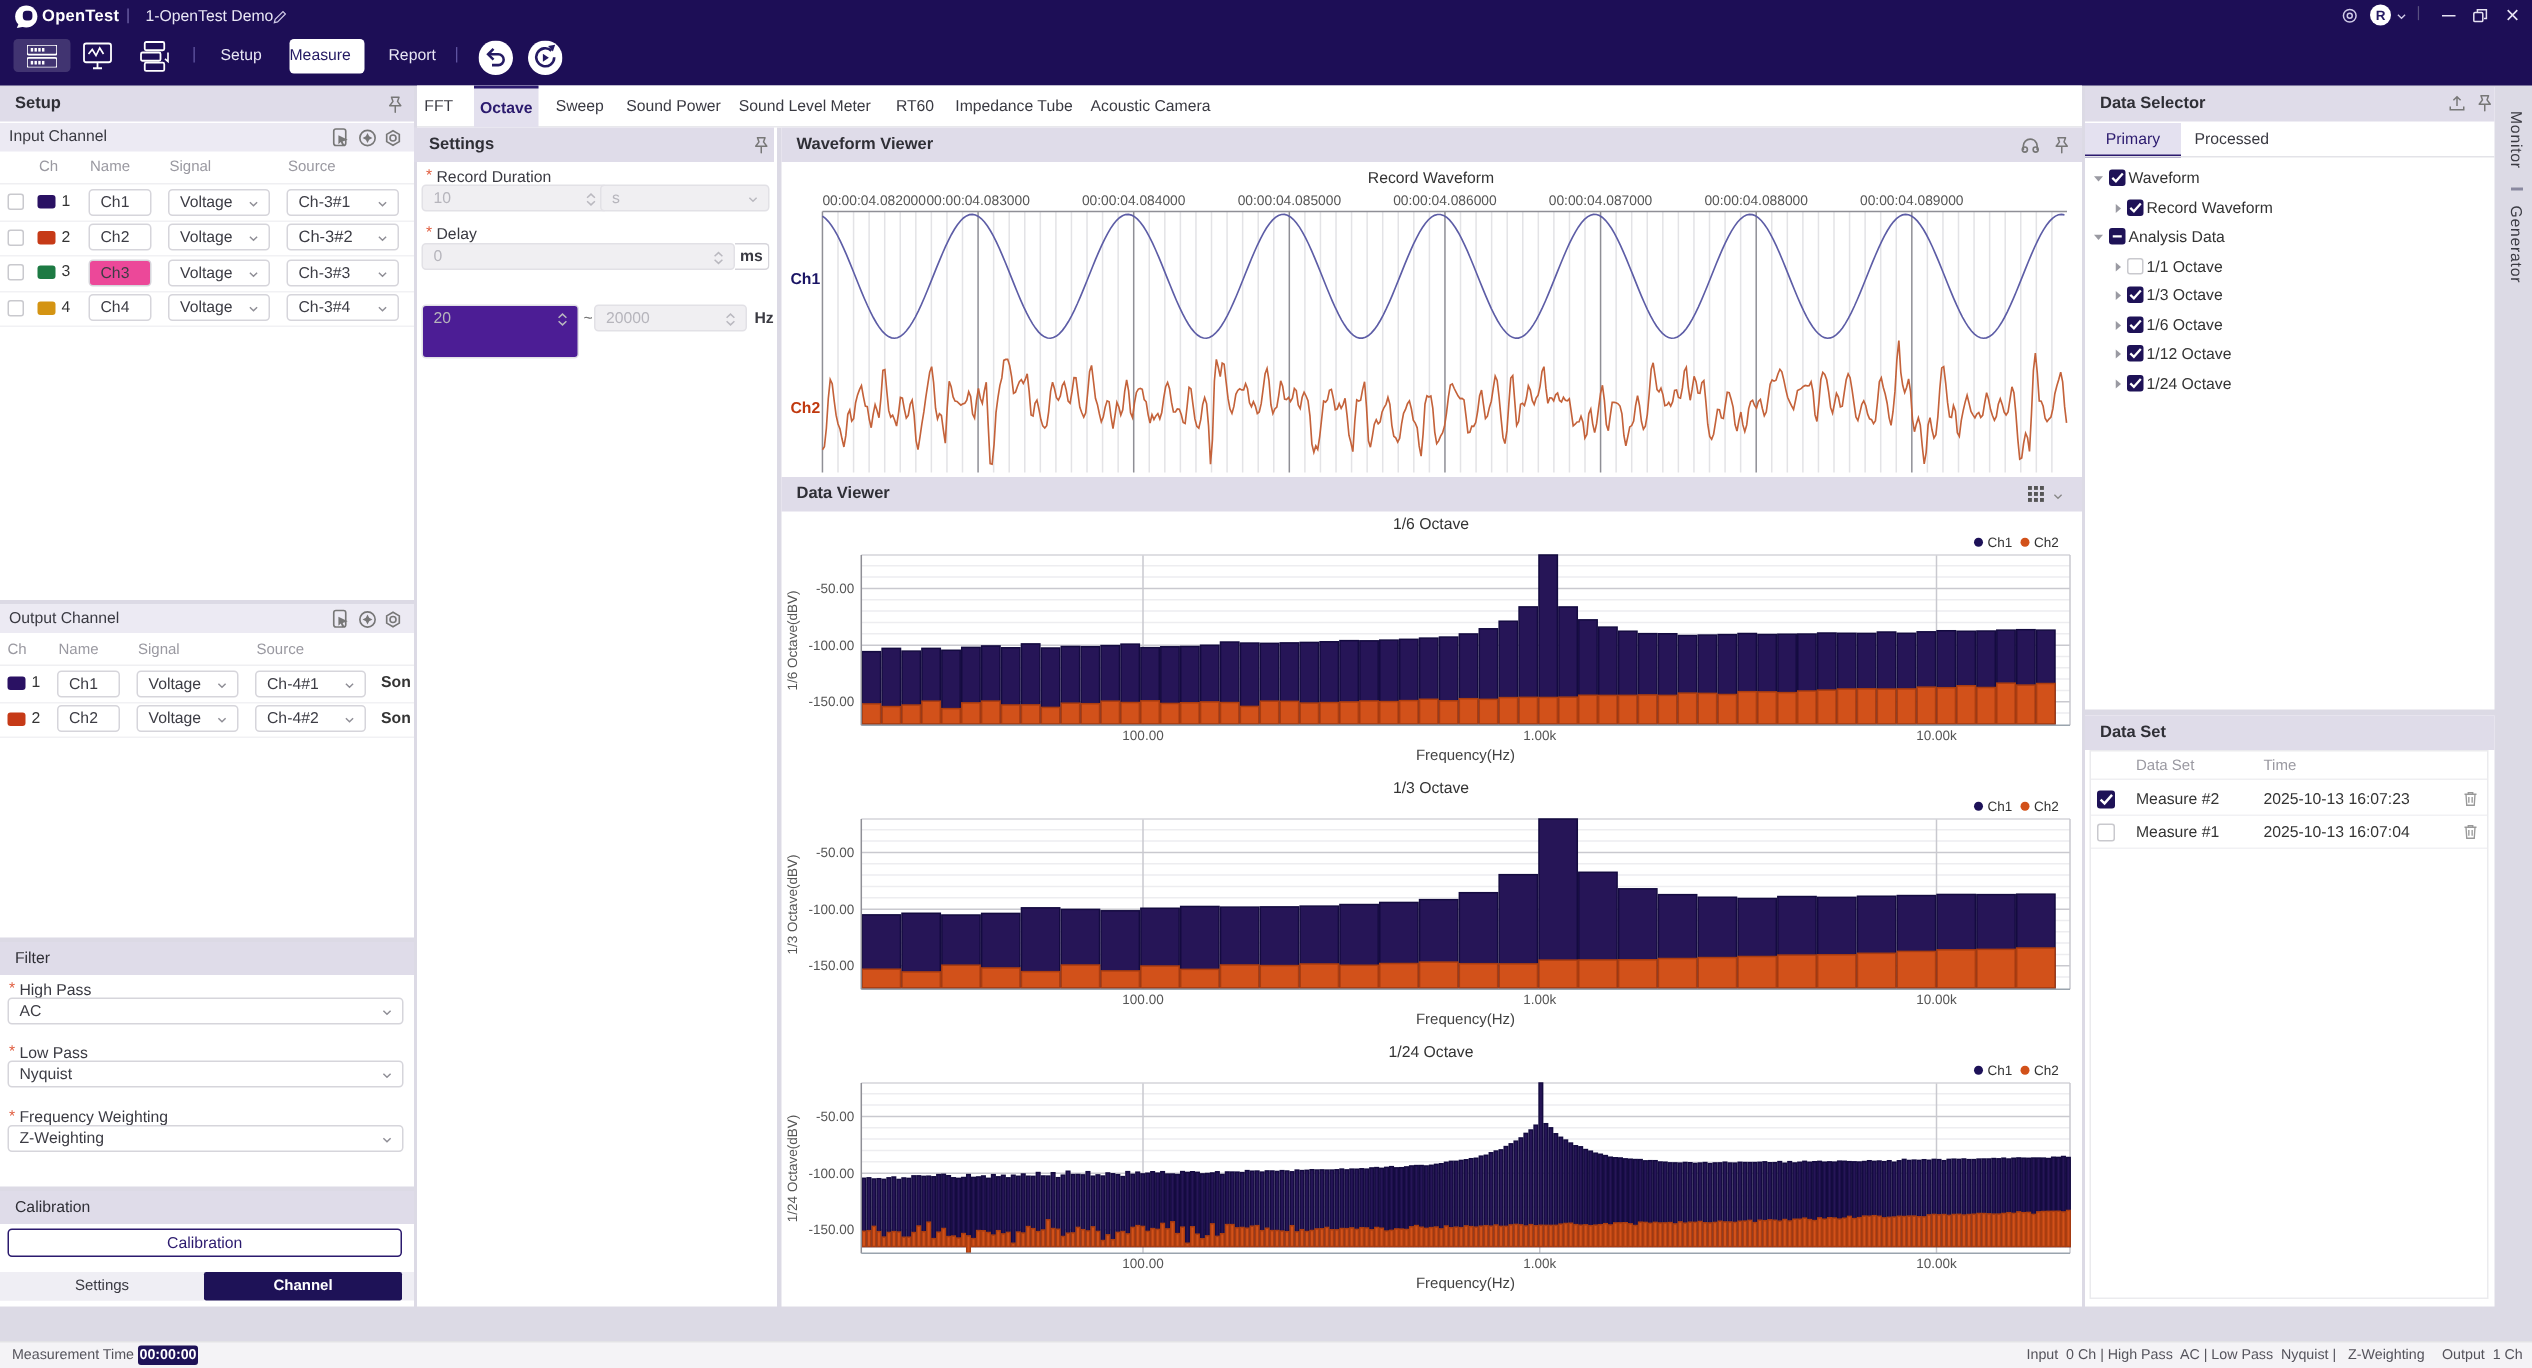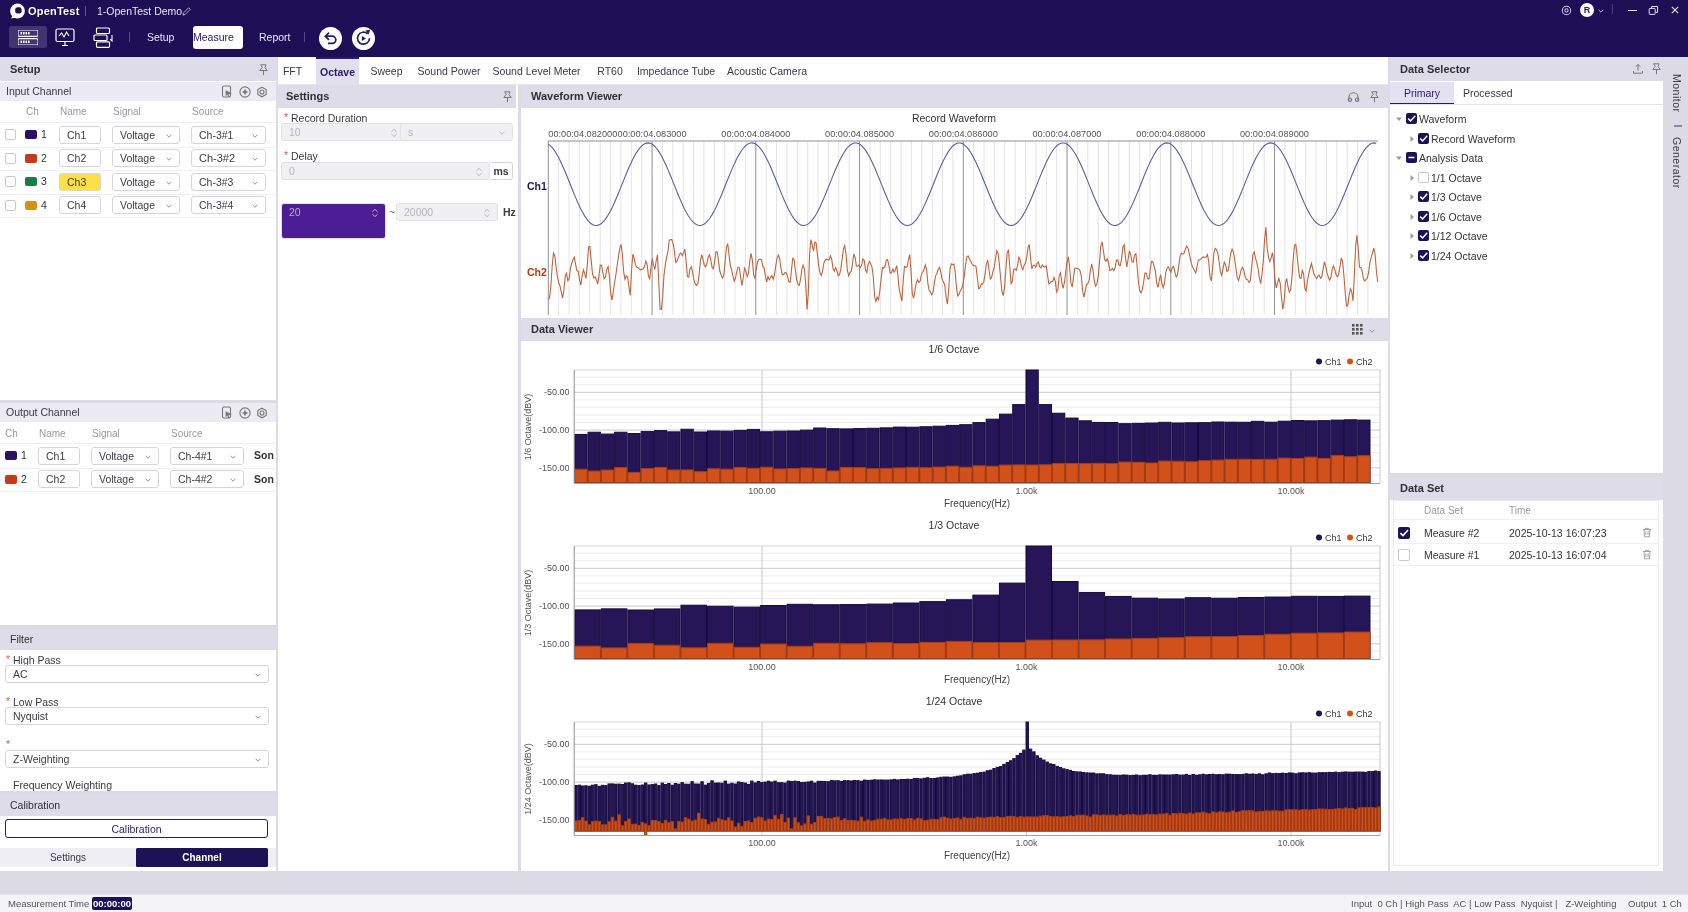--- a/index.html
+++ b/index.html
@@ -119,21 +119,21 @@
 <div style="position:absolute;left:112px;top:149.0px;width:68px;height:18px;background:#fff;border:1px solid #d6d5db;border-radius:3px;font-size:10.5px;color:#3c3c44;line-height:17px;padding-left:7px;box-sizing:border-box">Voltage<svg style="position:absolute;right:6px;top:5px" width="8" height="8" viewBox="0 0 10 10">
       <path d="M2 3.5l3 3 3-3" stroke="#8f8e96" fill="none" stroke-width="1.2"></path>
     </svg></div>
 <div style="position:absolute;left:191px;top:149.0px;width:75px;height:18px;background:#fff;border:1px solid #d6d5db;border-radius:3px;font-size:11px;color:#3c3c44;line-height:17px;padding-left:7px;box-sizing:border-box">Ch-3#2<svg style="position:absolute;right:6px;top:5px" width="8" height="8" viewBox="0 0 10 10">
       <path d="M2 3.5l3 3 3-3" stroke="#8f8e96" fill="none" stroke-width="1.2"></path>
     </svg></div>
 <div class="abs" style="left:0;top:170.0px;width:276px;height:1px;background:#f1f1f4"></div>
 <div style="position:absolute;left:5px;top:176.0px;width:11px;height:11px;border:1px solid #c9c9ce;border-radius:2px;background:#fff"></div>
 <div class="abs" style="left:25px;top:177.0px;width:12px;height:9px;border-radius:2px;background:#1d7a43"></div>
 <div style="position:absolute;left:41px;top:175.0px;font-size:10.5px;color:#333;white-space:nowrap;">3</div>
-<div style="position:absolute;left:59px;top:172.5px;width:42px;height:18px;background:#fde047;border:1px solid #d6d5db;border-radius:3px;font-size:10.5px;color:#3c3c44;line-height:17px;padding-left:7px;box-sizing:border-box">Ch3</div>
+<div style="position:absolute;left:59px;top:172.5px;width:42px;height:18px;background:#ec4899;border:1px solid #d6d5db;border-radius:3px;font-size:10.5px;color:#3c3c44;line-height:17px;padding-left:7px;box-sizing:border-box">Ch3</div>
 <div style="position:absolute;left:112px;top:172.5px;width:68px;height:18px;background:#fff;border:1px solid #d6d5db;border-radius:3px;font-size:10.5px;color:#3c3c44;line-height:17px;padding-left:7px;box-sizing:border-box">Voltage<svg style="position:absolute;right:6px;top:5px" width="8" height="8" viewBox="0 0 10 10">
       <path d="M2 3.5l3 3 3-3" stroke="#8f8e96" fill="none" stroke-width="1.2"></path>
     </svg></div>
 <div style="position:absolute;left:191px;top:172.5px;width:75px;height:18px;background:#fff;border:1px solid #d6d5db;border-radius:3px;font-size:10.5px;color:#3c3c44;line-height:17px;padding-left:7px;box-sizing:border-box">Ch-3#3<svg style="position:absolute;right:6px;top:5px" width="8" height="8" viewBox="0 0 10 10">
       <path d="M2 3.5l3 3 3-3" stroke="#8f8e96" fill="none" stroke-width="1.2"></path>
     </svg></div>
 <div class="abs" style="left:0;top:193.5px;width:276px;height:1px;background:#f1f1f4"></div>
 <div style="position:absolute;left:5px;top:199.5px;width:11px;height:11px;border:1px solid #c9c9ce;border-radius:2px;background:#fff"></div>
 <div class="abs" style="left:25px;top:200.5px;width:12px;height:9px;border-radius:2px;background:#d49413"></div>
 <div style="position:absolute;left:41px;top:198.5px;font-size:10.5px;color:#333;white-space:nowrap;">4</div>
@@ -193,21 +193,21 @@
 <div style="position:absolute;left:13px;top:654px;font-size:10.5px;color:#3a3a42;white-space:nowrap;">High Pass</div>
 <div style="position:absolute;left:5px;top:665px;width:264px;height:18px;background:#fff;border:1px solid #d6d5db;border-radius:3px;font-size:10.5px;color:#3c3c44;line-height:17px;padding-left:7px;box-sizing:border-box">AC<svg style="position:absolute;right:6px;top:5px" width="8" height="8" viewBox="0 0 10 10">
       <path d="M2 3.5l3 3 3-3" stroke="#8f8e96" fill="none" stroke-width="1.2"></path>
     </svg></div>
 <div style="position:absolute;left:6px;top:695px;font-size:10.5px;color:#e05c3e;white-space:nowrap;">*</div>
 <div style="position:absolute;left:13px;top:696px;font-size:10.5px;color:#3a3a42;white-space:nowrap;">Low Pass</div>
 <div style="position:absolute;left:5px;top:707px;width:264px;height:18px;background:#fff;border:1px solid #d6d5db;border-radius:3px;font-size:10.5px;color:#3c3c44;line-height:17px;padding-left:7px;box-sizing:border-box">Nyquist<svg style="position:absolute;right:6px;top:5px" width="8" height="8" viewBox="0 0 10 10">
       <path d="M2 3.5l3 3 3-3" stroke="#8f8e96" fill="none" stroke-width="1.2"></path>
     </svg></div>
 <div style="position:absolute;left:6px;top:738px;font-size:10.5px;color:#e05c3e;white-space:nowrap;">*</div>
-<div style="position:absolute;left:13px;top:739px;font-size:10.5px;color:#3a3a42;white-space:nowrap;margin-top:40px;">Frequency Weighting</div>
+<div style="position:absolute;left:13px;top:739px;font-size:10.5px;color:#3a3a42;white-space:nowrap;">Frequency Weighting</div>
 <div style="position:absolute;left:5px;top:750px;width:264px;height:18px;background:#fff;border:1px solid #d6d5db;border-radius:3px;font-size:10.5px;color:#3c3c44;line-height:17px;padding-left:7px;box-sizing:border-box">Z-Weighting<svg style="position:absolute;right:6px;top:5px" width="8" height="8" viewBox="0 0 10 10">
       <path d="M2 3.5l3 3 3-3" stroke="#8f8e96" fill="none" stroke-width="1.2"></path>
     </svg></div>
 <div class="abs" style="left:0;top:791px;width:276px;height:3px;background:#dcdae5"></div>
 <div class="ph" style="left:0;top:794px;width:276px;height:22px;font-weight:normal;font-size:10.5px;line-height:22px">Calibration</div>
 <div class="abs" style="left:5px;top:819px;width:263px;height:19px;border:1px solid #2b1a6e;border-radius:3px;text-align:center;line-height:18px;font-size:10.5px;color:#2b1a6e;background:#fff">Calibration</div>
 <div class="abs" style="left:0px;top:847.5px;width:276px;height:19px;background:#efeef4"></div>
 <div class="abs" style="left:0px;top:847.5px;width:136px;height:19px;background:#efeef4;text-align:center;line-height:19px;font-size:10px;color:#3a3a42">Settings</div>
 <div class="abs" style="left:136px;top:847.5px;width:132px;height:19px;background:#1e1257;border-radius:1.5px;text-align:center;line-height:19px;font-size:10px;font-weight:bold;color:#fff">Channel</div>
 <div class="abs" style="left:278px;top:57px;width:1110px;height:28px;background:#fff;border-bottom:1px solid #e8e8ec"></div>

